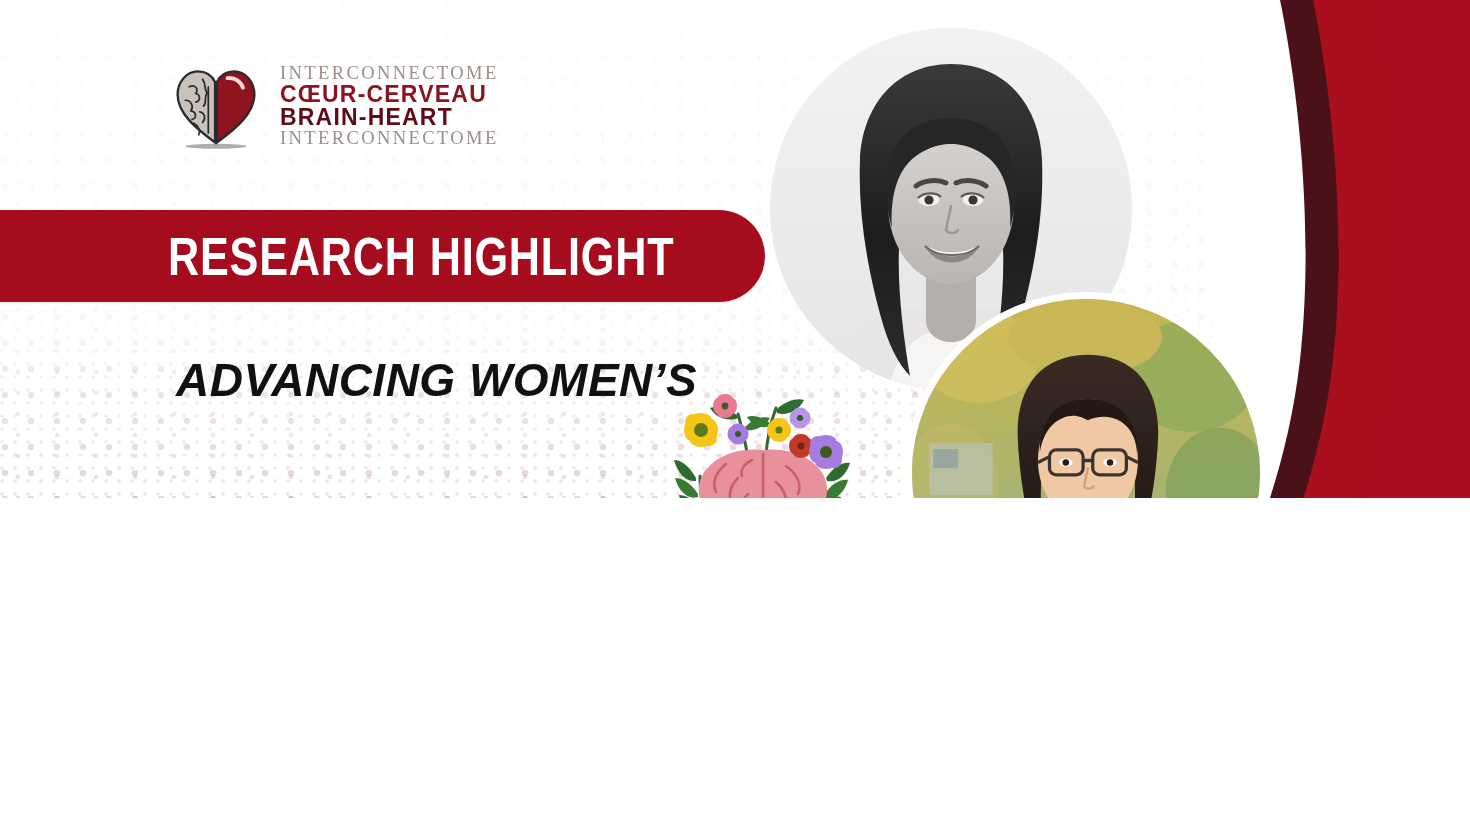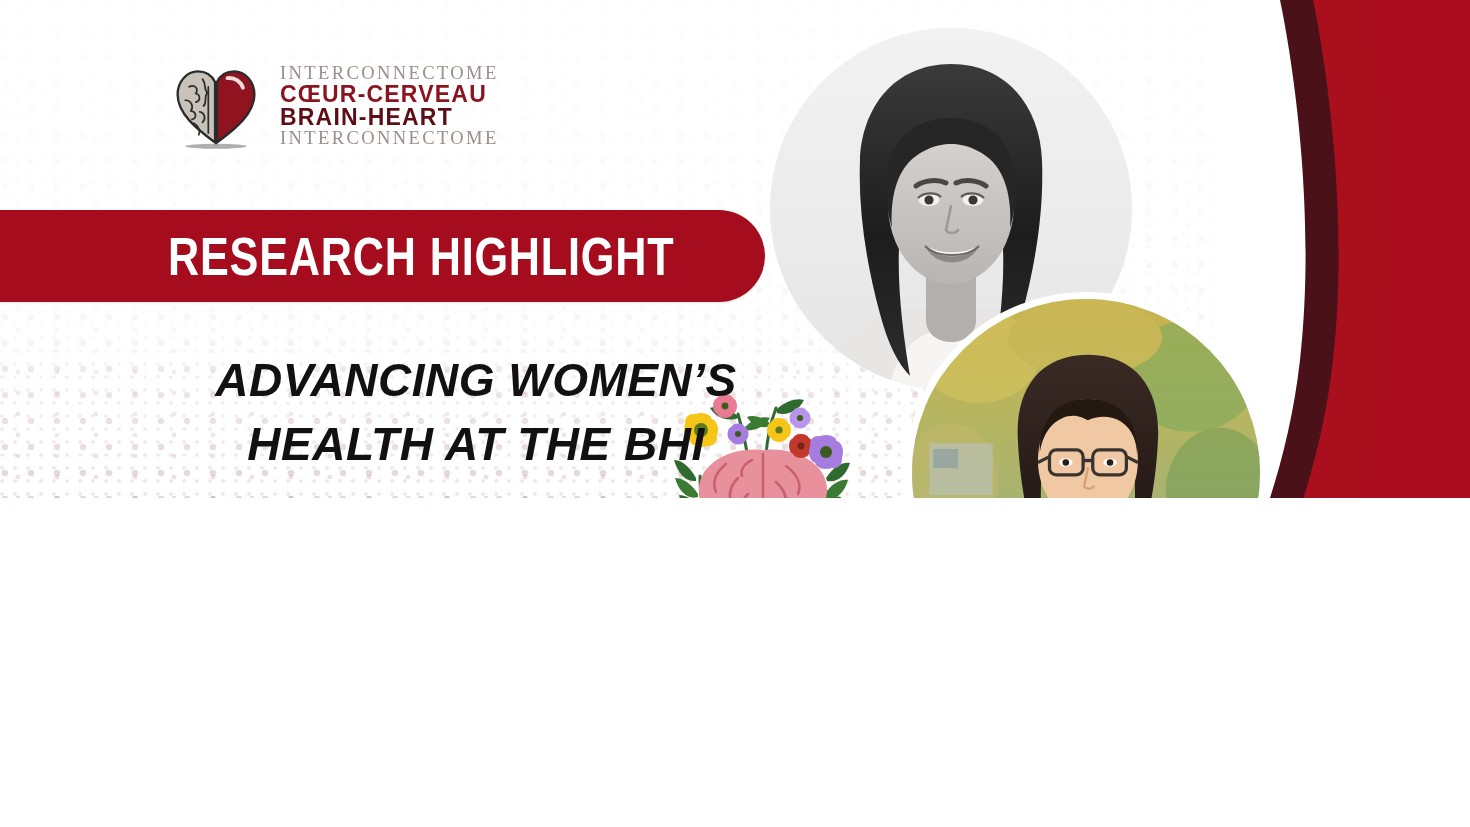--- a/index.html
+++ b/index.html
@@ -71,21 +71,21 @@
 
   
   .headline{
     position:absolute; left:176px; top:348px; width:600px;
     z-index:6;
     font-family:"Liberation Sans", sans-serif;
     font-weight:bold; font-style:italic;
     font-size:46px; line-height:1.40; letter-spacing:.5px;
     color:#111111;
   }
-  .headline .ln{ display:block; white-space:nowrap;text-align:center; }
+  .headline .ln{ display:block; white-space:nowrap; }
 
   
   .brain-art{ position:absolute; left:666px; top:382px; width:195px; height:152px; z-index:5; }
 
   
   .portrait-a{
     position:absolute; left:770px; top:28px; width:362px; height:362px;
     border-radius:50%; overflow:hidden; background:#efeeee; z-index:4;
   }
   .portrait-b{
@@ -167,21 +167,20 @@
       <span class="bt-bot">INTERCONNECTOME</span>
     </div>
   </div>
 
   <div class="banner">
     <span class="banner-label">RESEARCH HIGHLIGHT</span>
   </div>
 
   <div class="headline">
     <span class="ln">ADVANCING WOMEN’S</span>
-    <span class="ln">HEALTH AT THE BHI</span>
   </div>
 
   <svg class="brain-art" viewBox="0 0 195 152">
 
     <g stroke="#2f6b2f" stroke-width="3" fill="none" stroke-linecap="round">
       <path d="M82,78 C80,60 76,46 72,32"></path>
       <path d="M100,74 C101,56 104,42 110,26"></path>
     </g>
 
     <path d="M72,34 C60,24 50,24 44,26 C50,36 62,40 72,36 Z" fill="#2f6b2f"></path>

